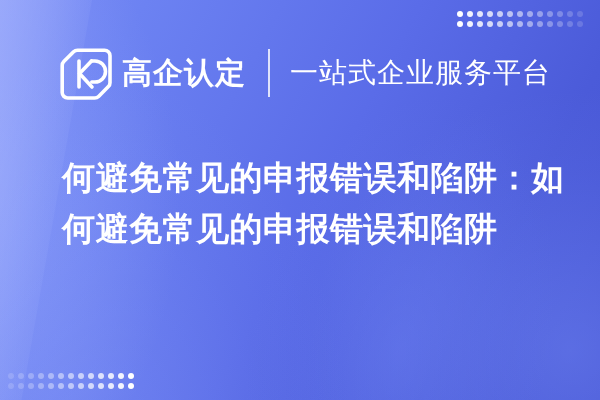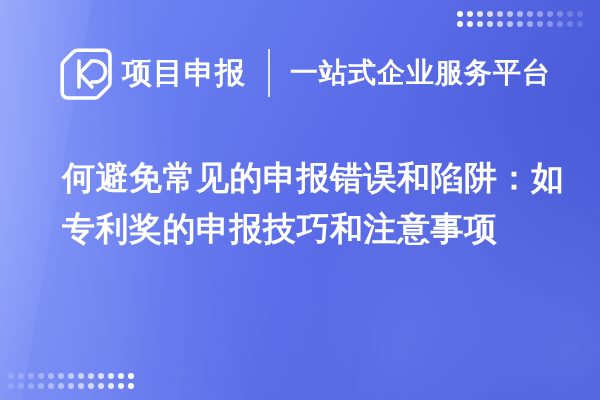--- a/index.html
+++ b/index.html
@@ -141,21 +141,20 @@
     width: 2px;
     height: 48px;
     background: rgba(255,255,255,0.8);
     margin-left: 22px;
     margin-right: 20px;
     flex: 0 0 2px;
   }
   .tagline-block {
     display: flex;
     flex-direction: row;
-    font-weight: bold;
   }
   .tagline-main {
     font-size: 28px;
     color: #ffffff;
     letter-spacing: 1px;
     line-height: 1.15;
     white-space: nowrap;
   }
   .tagline-sub {
     font-family: "Liberation Serif", "DejaVu Serif", serif;
@@ -255,29 +254,29 @@
     <div class="brand">
 
       <svg class="logo-mark" viewBox="0 0 54 54">
         <path d="M19.5 4.2 L46.5 4.2 A5.5 5.5 0 0 1 52 9.7 L52 36.7 A5.5 5.5 0 0 1 50.4 40.6 L40.6 50.4 A5.5 5.5 0 0 1 36.7 52 L9.7 52 A5.5 5.5 0 0 1 4.2 46.5 L4.2 19.5 A5.5 5.5 0 0 1 5.8 15.6 L15.6 5.8 A5.5 5.5 0 0 1 19.5 4.2 Z" fill="none" stroke="#ffffff" stroke-width="3.6" stroke-linejoin="round"></path>
         <path d="M21 15 L21 41" fill="none" stroke="#ffffff" stroke-width="3.6" stroke-linecap="round"></path>
         <path d="M33.5 15 L21.5 27.5 L34 41" fill="none" stroke="#ffffff" stroke-width="3.6" stroke-linecap="round" stroke-linejoin="round"></path>
         <path d="M33.5 15 L37 15 A10.5 10.5 0 0 1 37 36 L33.8 36" fill="none" stroke="#ffffff" stroke-width="3.6" stroke-linecap="round"></path>
       </svg>
 
       <div class="brand-words">
-        <div class="brand-cn">项目申报</div>
+        <div class="brand-cn">高企认定</div>
       </div>
     </div>
 
     <div class="divider"></div>
 
     <div class="tagline-block">
       <div class="tagline-main">一站式企业服务平台</div>
     </div>
   </div>
 
   <div class="title-block">
     <div class="title-line">何避免常见的申报错误和陷阱：如</div>
-    <div class="title-line">专利奖的申报技巧和注意事项</div>
+    <div class="title-line">何避免常见的申报错误和陷阱</div>
   </div>
 
 </div>
 
 </body></html>

